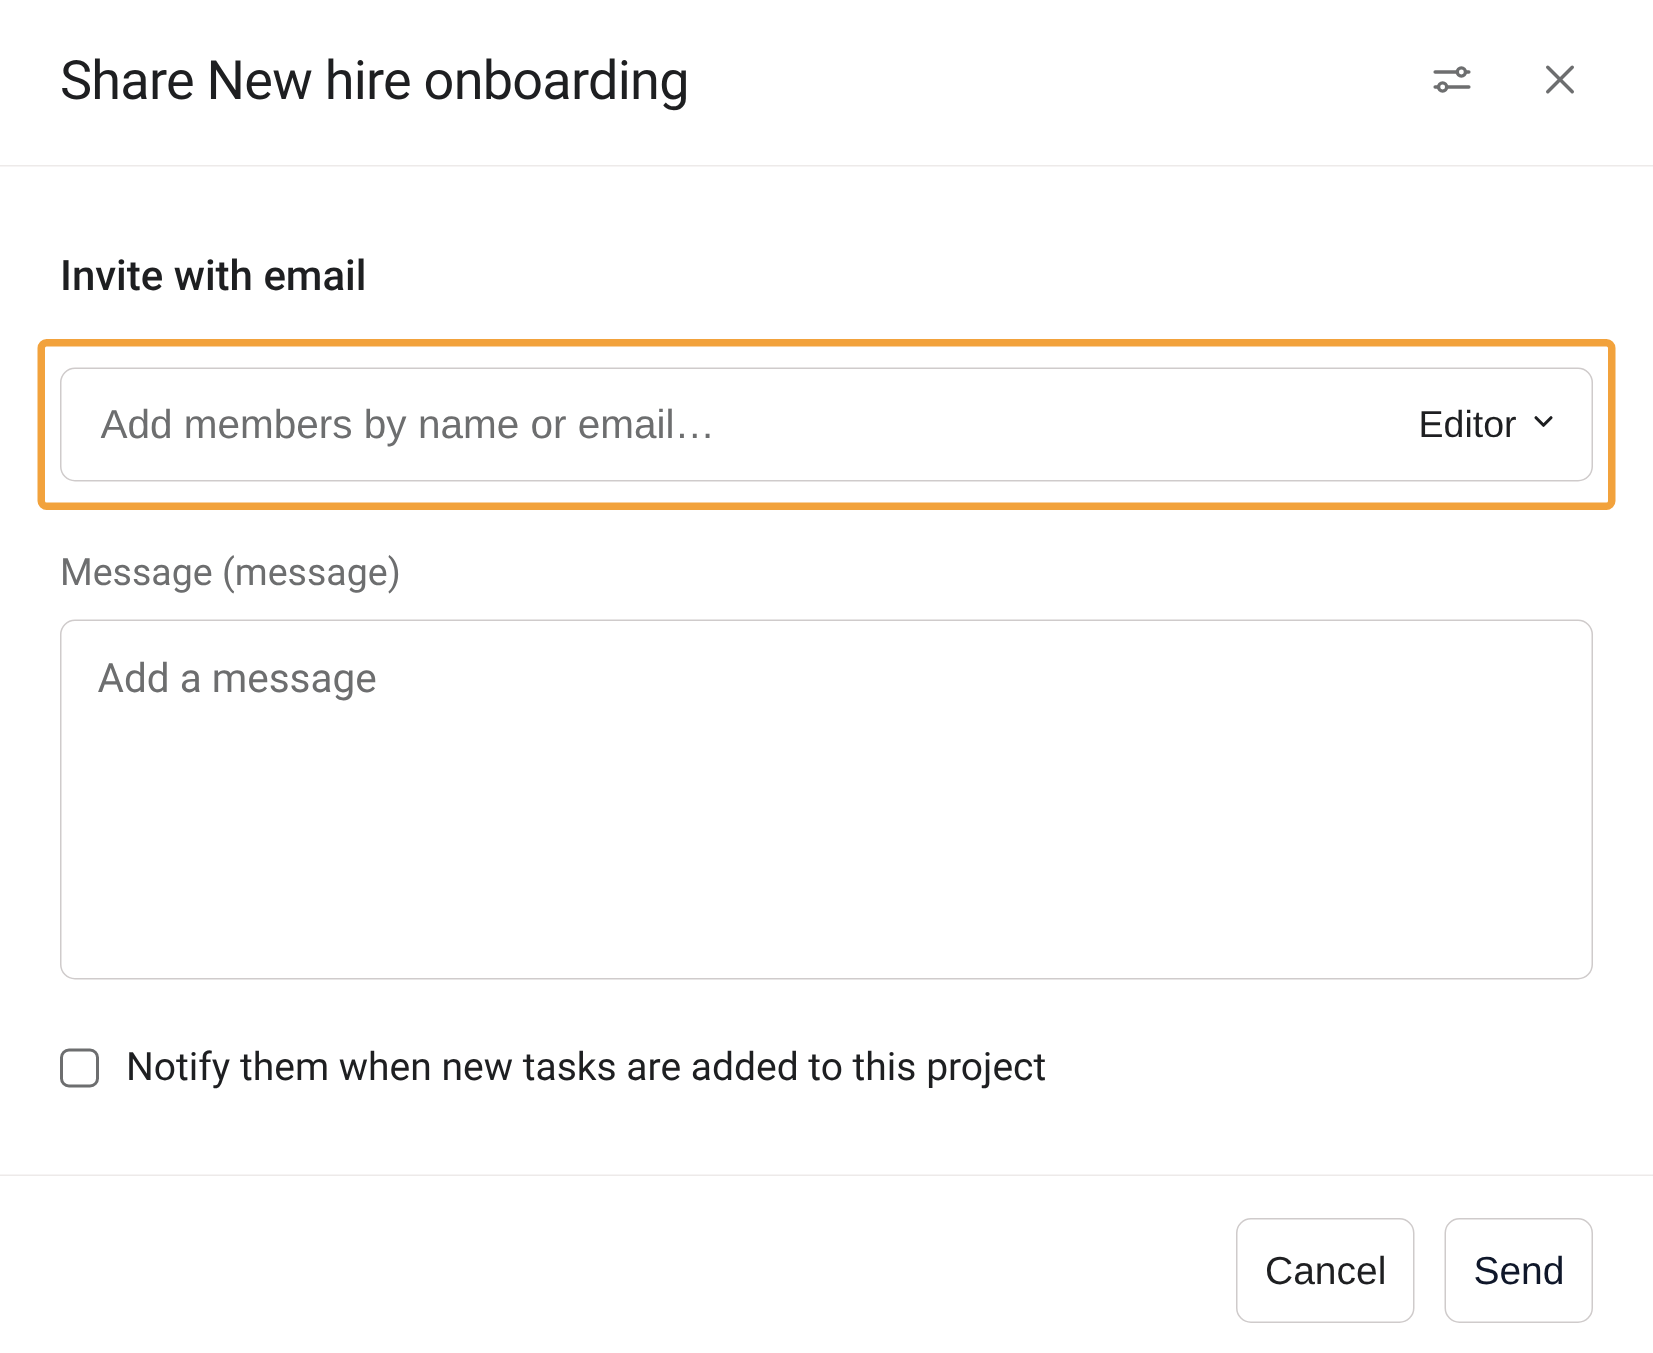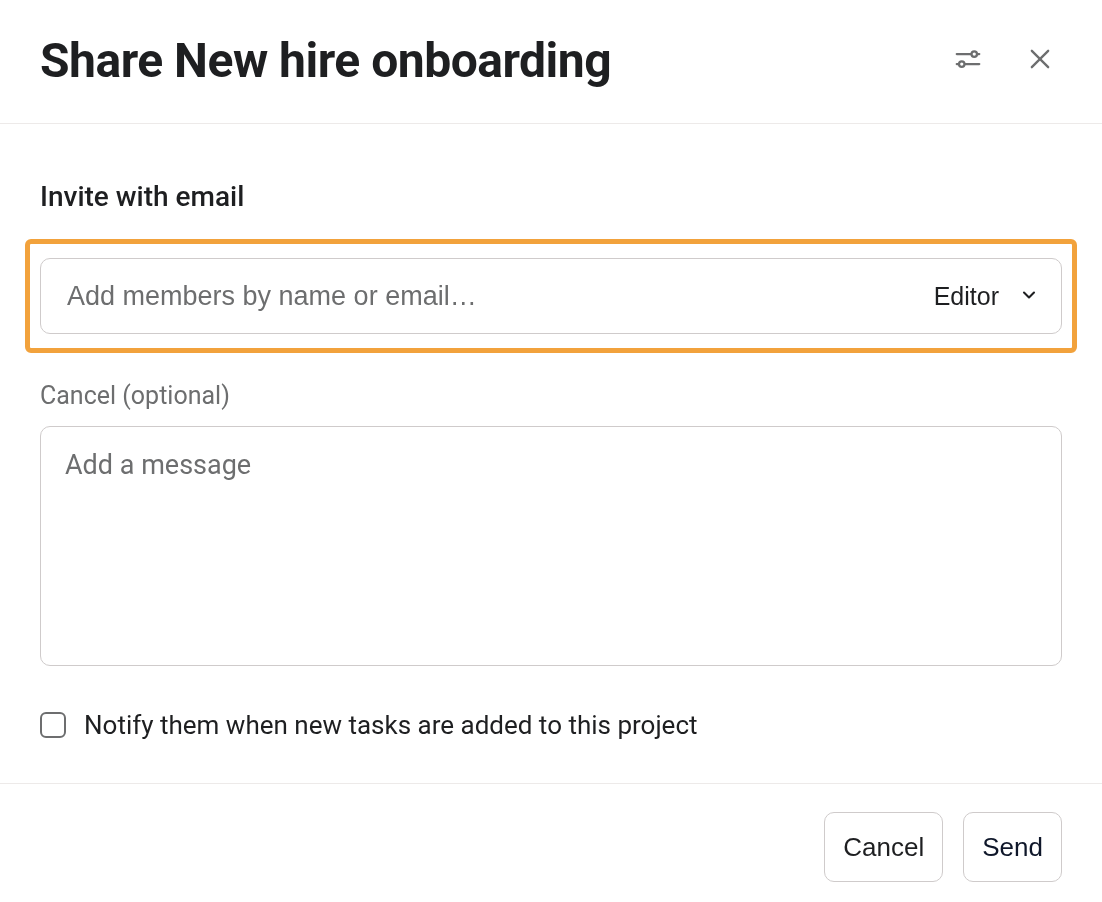--- a/index.html
+++ b/index.html
@@ -12,22 +12,22 @@
     color: #1e1f21;
   }
   .dialog { width: 100%; height: 100%; display: flex; flex-direction: column; }
   .header {
     display: flex;
     align-items: center;
     padding: 32px 40px 34px 40px;
     border-bottom: 1px solid #edeae9;
   }
   .header-title {
-    font-size: 48px;
-    font-weight: 700;
+    font-size: 36px;
+    font-weight: 400;
     letter-spacing: -0.5px;
     flex: 1;
   }
   .header-actions { display: flex; align-items: center; gap: 28px; }
   .icon-btn {
     width: 44px; height: 44px;
     display: flex; align-items: center; justify-content: center;
     background: transparent; border: none; cursor: pointer;
     color: #6d6e6f;
     border-radius: 6px;
@@ -61,21 +61,21 @@
     border: none;
     outline: none;
     font-size: 27px;
     color: #1e1f21;
     background: transparent;
   }
   .email-input::placeholder { color: #6d6e6f; }
   .role-select {
     display: flex;
     align-items: flex-start;
-    gap: 20px;
+    gap: 8px;
     font-size: 25px;
     font-weight: 500;
     color: #1e1f21;
     cursor: pointer;
     background: transparent;
     border: none;
   }
   .msg-label {
     font-size: 25px;
     color: #6d6e6f;
@@ -169,21 +169,21 @@
           <span>Editor</span>
           <span>
             <svg width="20" height="20" viewBox="0 0 24 24" fill="none" stroke="currentColor" stroke-width="2.5" stroke-linecap="round" stroke-linejoin="round">
               <polyline points="6 9 12 15 18 9"></polyline>
             </svg>
           </span>
         </button>
       </div>
     </div>
 
-    <div class="msg-label">Cancel (optional)</div>
+    <div class="msg-label">Message (message)</div>
     <textarea class="msg-area" placeholder="Add a message" style=""></textarea>
 
     <div class="notify-row">
       <input type="checkbox" class="checkbox" style="">
       <label class="notify-label">Notify them when new tasks are added to this project</label>
     </div>
   </div>
 
   <div class="footer">
     <button class="btn">Cancel</button>

